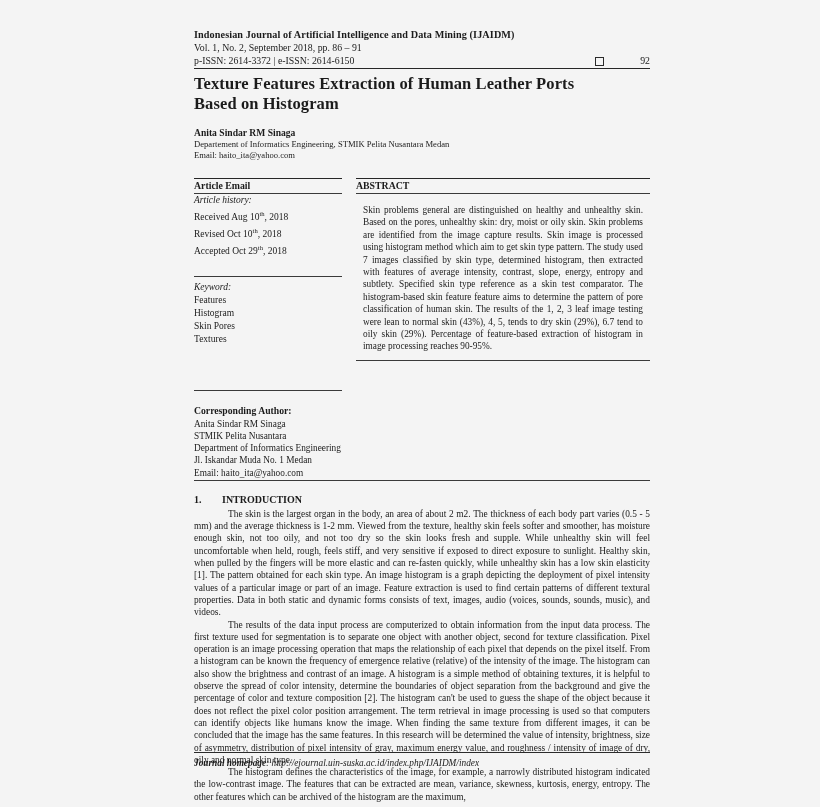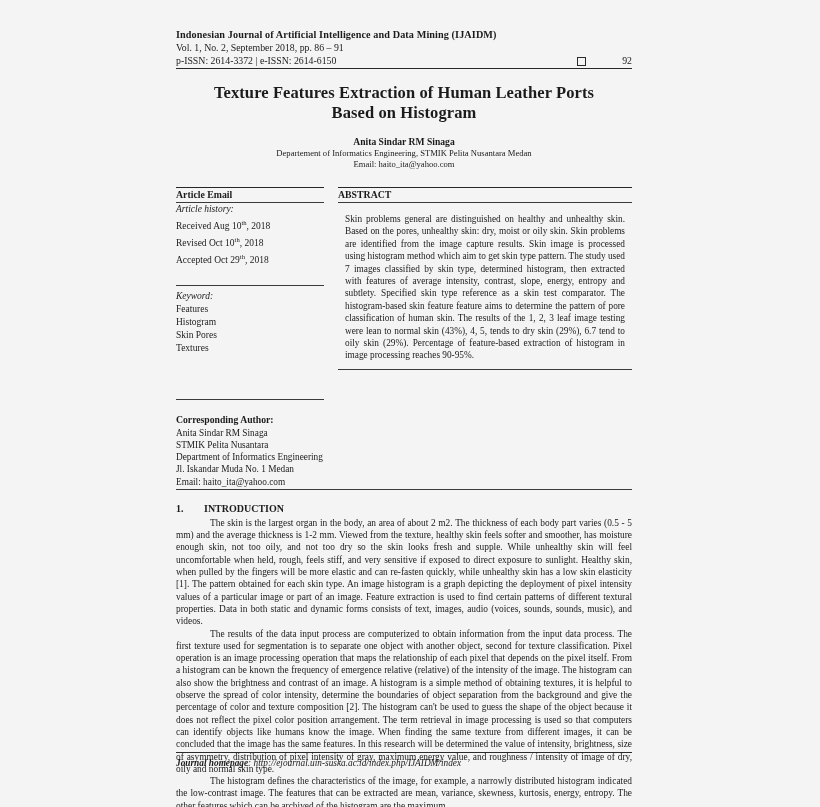--- a/index.html
+++ b/index.html
@@ -10,21 +10,21 @@
   body {
     width: 820px;
     height: 807px;
     background: #f4f4f4;
     font-family: "Liberation Serif", serif;
     color: #1b1b1b;
     overflow: hidden;
   }
   .page {
     position: absolute;
-    left: 176px;
+    left: 194px;
     top: 0;
     width: 456px;
     height: 807px;
     background: transparent;
   }
 
   
   .masthead { padding-top: 28px; }
   .journal-title {
     font-weight: bold;
@@ -58,21 +58,21 @@
   }
   .rule-thick {
     border-top: 1.6px solid #262626;
     margin-top: 1px;
   }
   .rule-thin {
     border-top: 1px solid #3a3a3a;
   }
 
   
-  .title-block { text-align: center; margin-top: 14px; }
+  .title-block { margin-top: 5px; }
   .paper-title {
     font-weight: bold;
     font-size: 16.5px;
     line-height: 20px;
     letter-spacing: .1px;
   }
   .author-name {
     font-weight: bold;
     font-size: 9.6px;
     margin-top: 13px;

